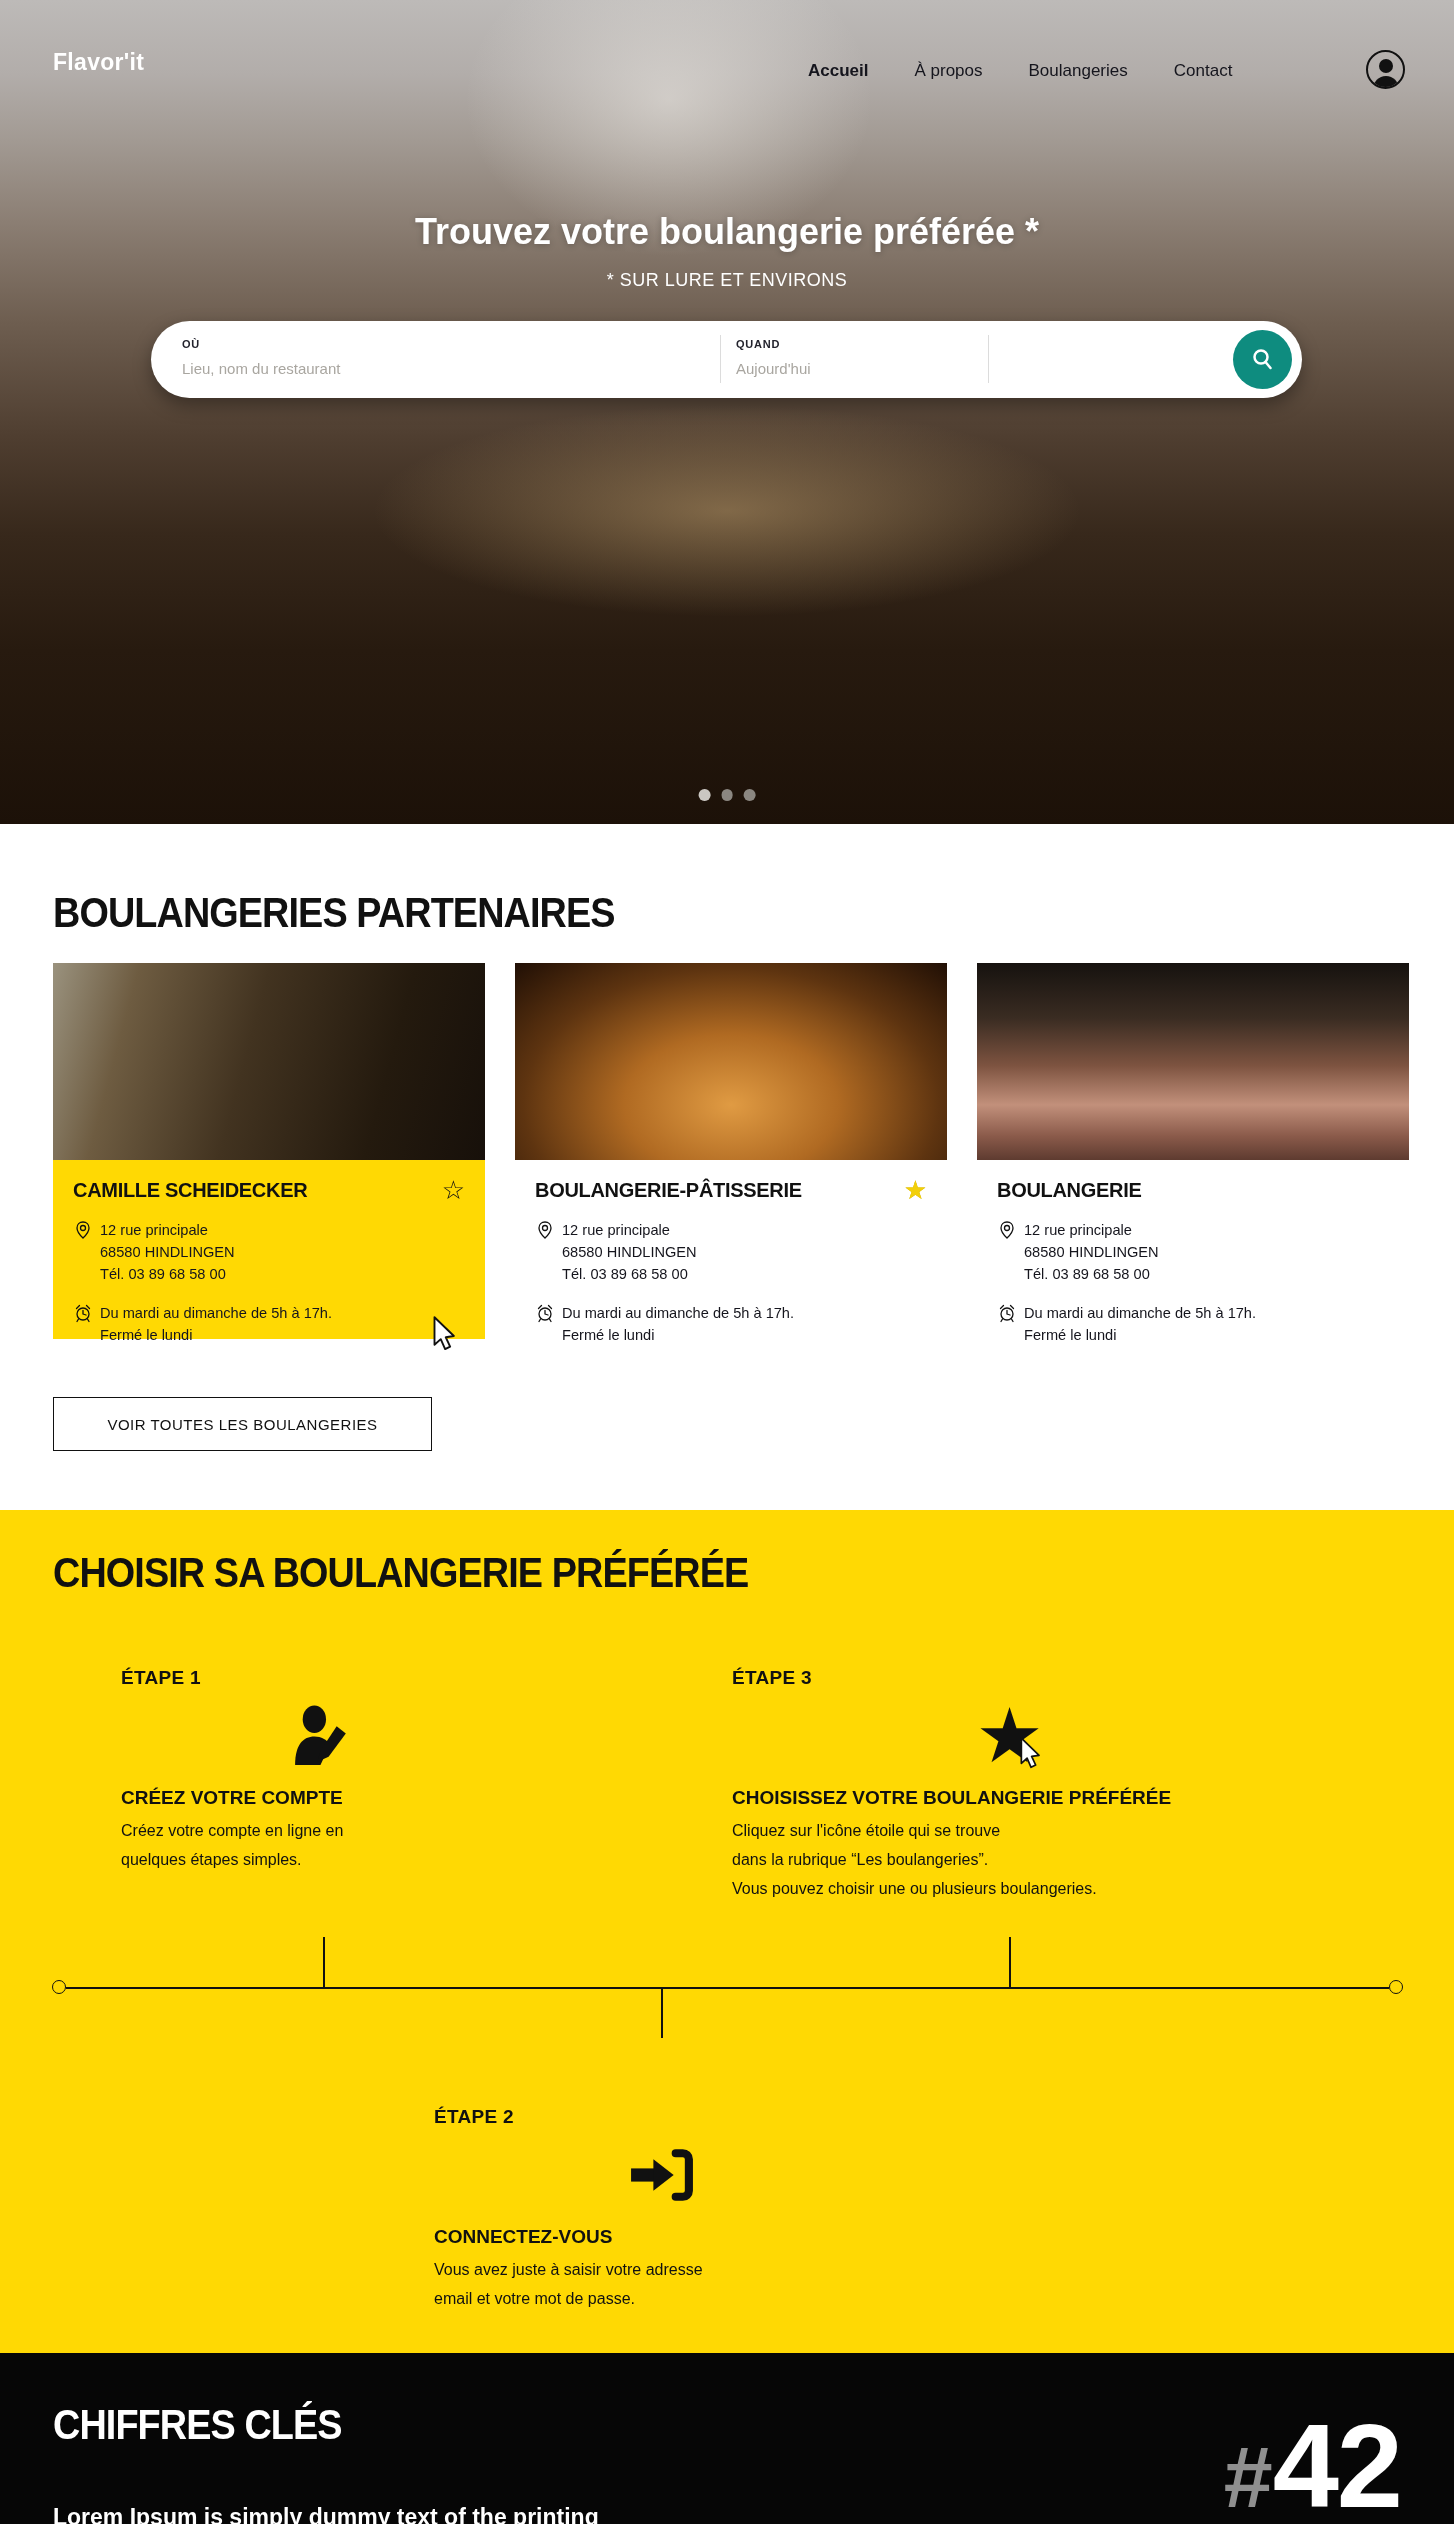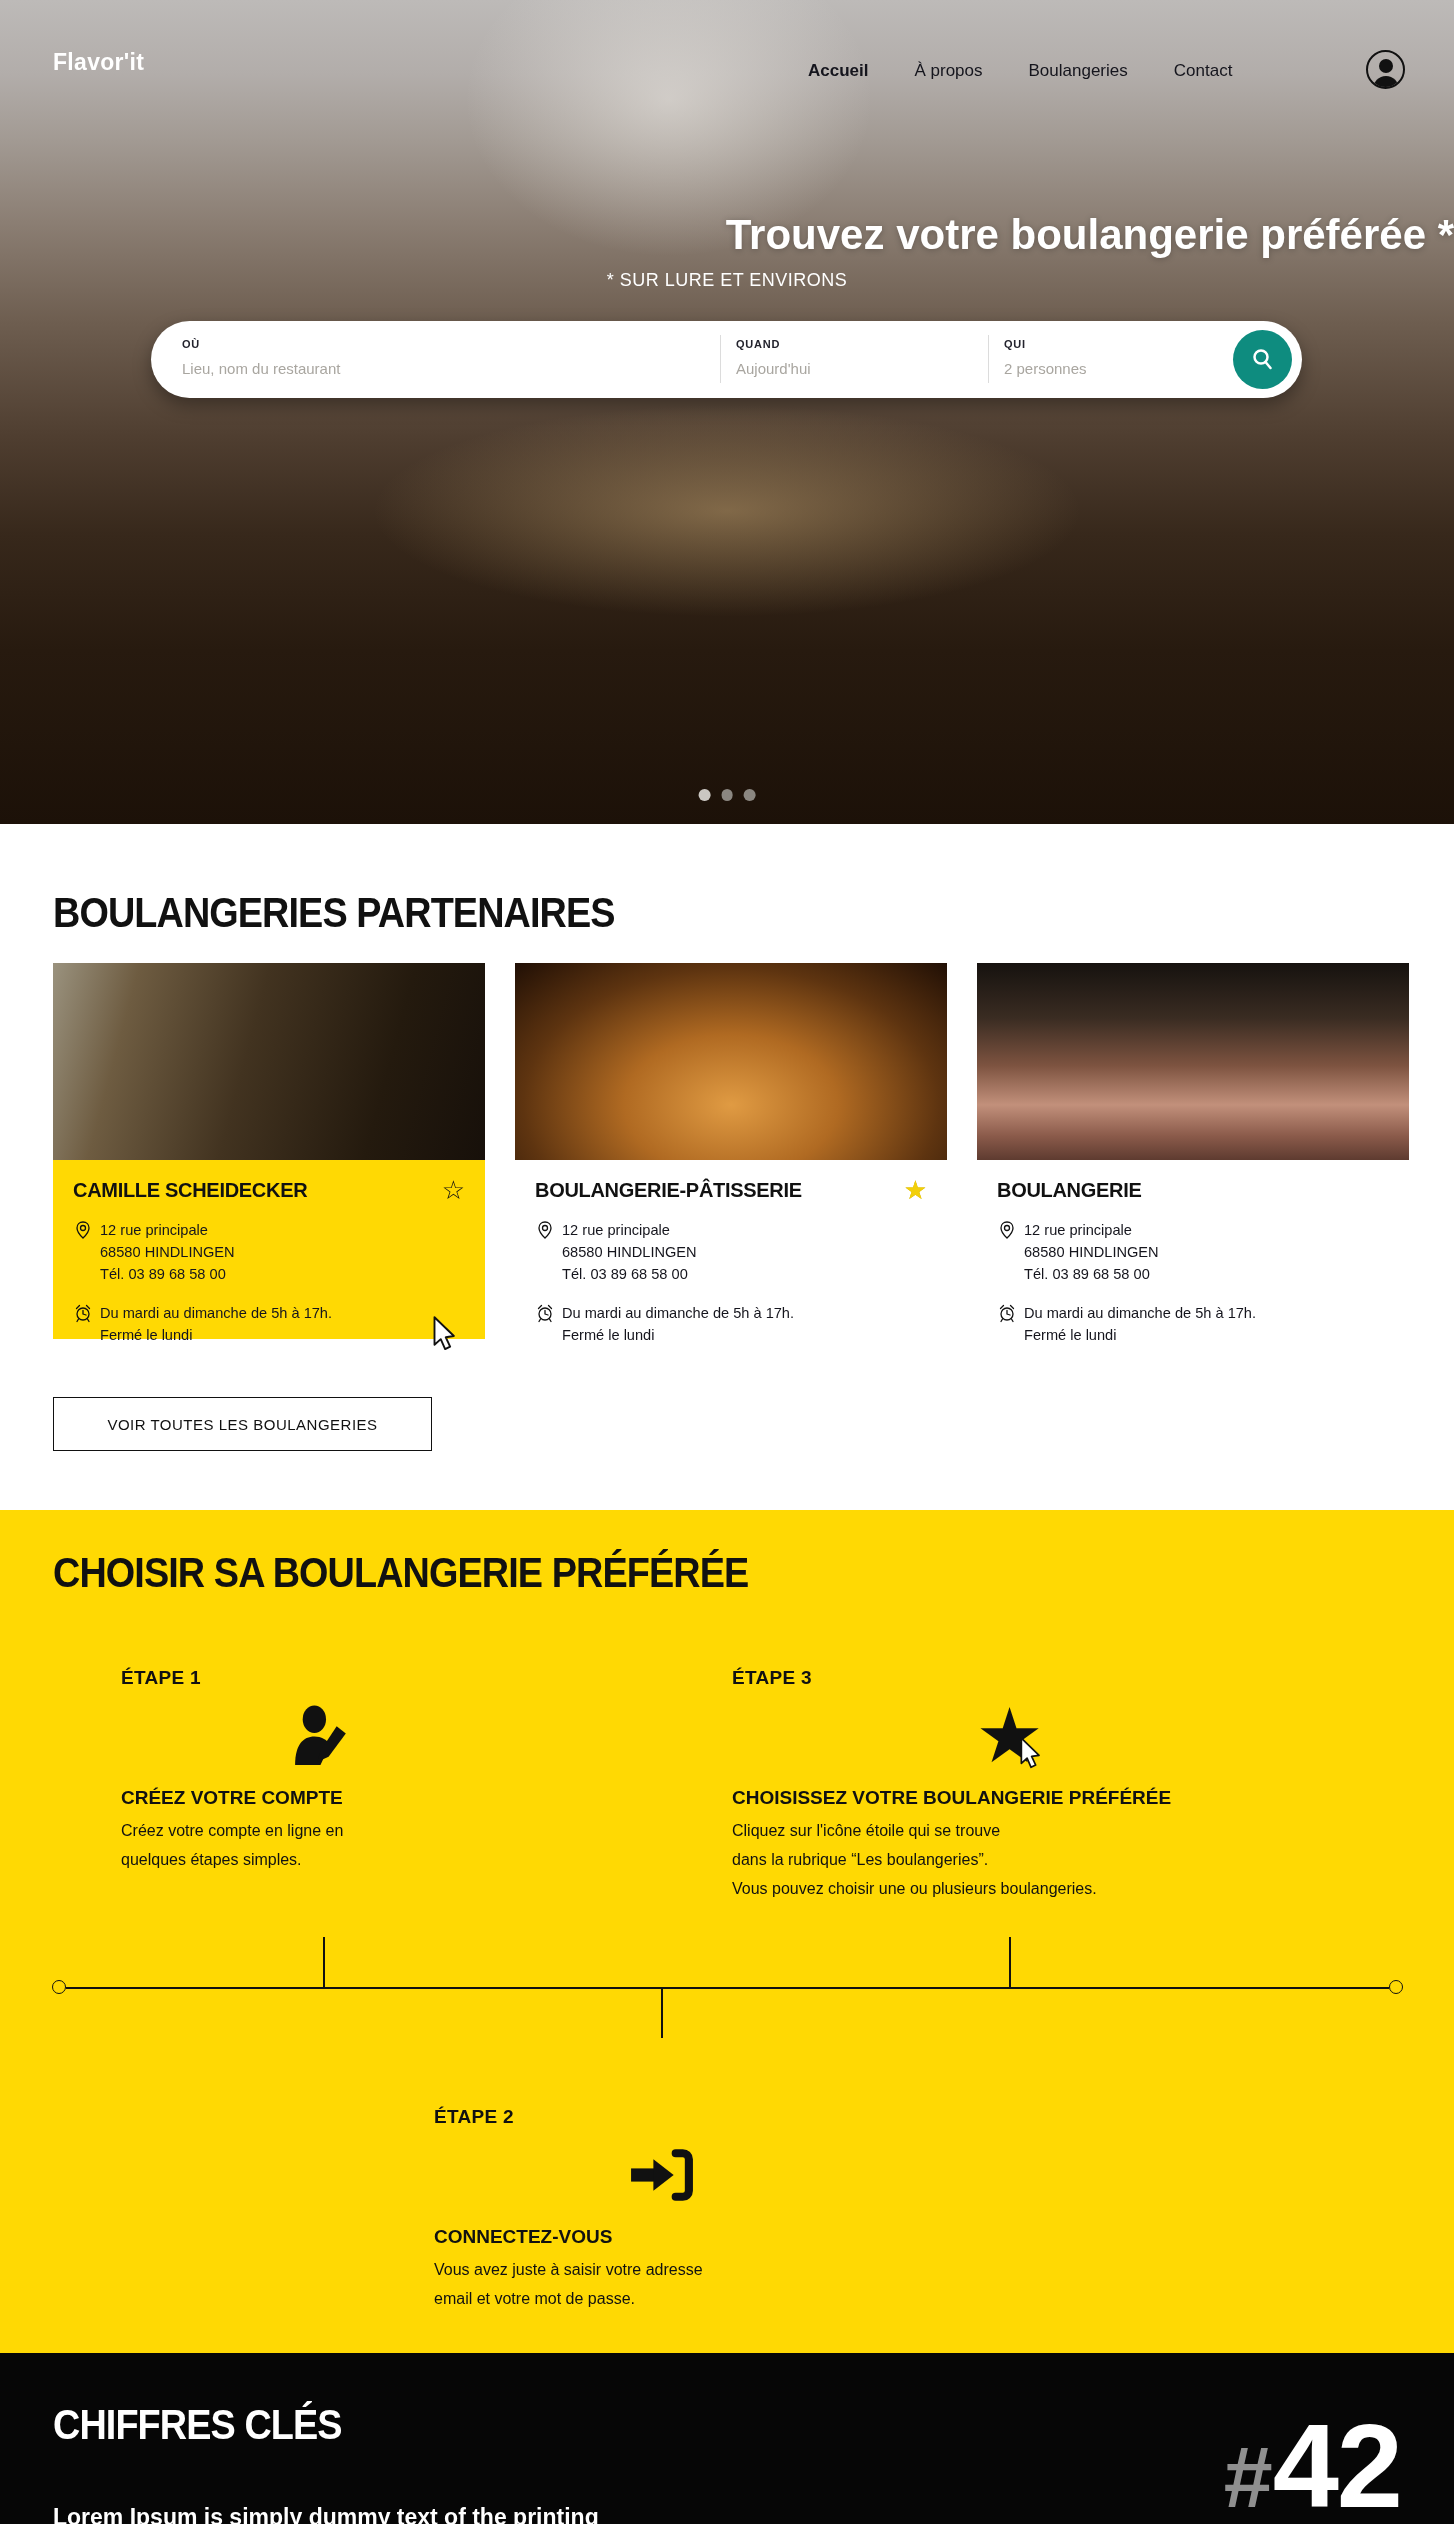--- a/index.html
+++ b/index.html
@@ -20,22 +20,22 @@
   .nav{position:absolute;left:808px;top:61px;display:flex;gap:46px;font-size:17px;color:#15151d}
   .nav .item{cursor:pointer;white-space:nowrap}
   .nav .active{font-weight:700}
   .account{position:absolute;left:1366px;top:50px;width:39px;height:39px;border:2.5px solid #111;
            border-radius:50%;overflow:hidden;background:transparent;cursor:pointer}
   .account::before{content:"";position:absolute;left:50%;top:7px;transform:translateX(-50%);
            width:14px;height:14px;border-radius:50%;background:#111}
   .account::after{content:"";position:absolute;left:50%;top:24px;transform:translateX(-50%);
            width:26px;height:17px;border-radius:13px 13px 0 0;background:#111}
 
-  .hero-title{position:absolute;left:0;top:211px;width:100%;text-align:right;
-      font-size:42px;font-weight:700;color:#fff;text-shadow:0 1px 6px rgba(0,0,0,.25)}
+  .hero-title{position:absolute;left:0;top:211px;width:100%;text-align:center;
+      font-size:36px;font-weight:700;color:#fff;text-shadow:0 1px 6px rgba(0,0,0,.25)}
   .hero-sub{position:absolute;left:0;top:270px;width:100%;text-align:center;
       font-size:18px;color:#fff;letter-spacing:0.5px}
 
   .searchbar{position:absolute;left:151px;top:321px;width:1151px;height:77px;background:#fff;
       border-radius:40px;box-shadow:0 7px 18px rgba(0,0,0,.35)}
   .sfield{position:absolute;top:0;height:100%}
   .sfield .lab{position:absolute;top:17px;font-size:11px;font-weight:700;letter-spacing:0.8px;color:#23232d}
   .sfield .val{position:absolute;top:39px;font-size:15px;color:#a9a6a0;white-space:nowrap}
   .f1{left:31px;width:525px}
   .f2{left:585px;width:237px}
@@ -131,24 +131,20 @@
       <div class="sfield f1">
         <div class="lab">OÙ</div>
         <div class="val">Lieu, nom du restaurant</div>
       </div>
       <div class="sdiv d1"></div>
       <div class="sfield f2">
         <div class="lab">QUAND</div>
         <div class="val">Aujourd'hui</div>
       </div>
       <div class="sdiv d2"></div>
-      <div class="sfield f3">
-        <div class="lab">QUI</div>
-        <div class="val">2 personnes</div>
-      </div>
       <div class="sbtn">
         <svg width="29" height="29" viewBox="0 0 58 58">
           <circle cx="26" cy="24" r="13" fill="none" stroke="#fff" stroke-width="5"></circle>
           <line x1="35" y1="34" x2="45" y2="46" stroke="#fff" stroke-width="5" stroke-linecap="round"></line>
         </svg>
       </div>
     </div>
 
     <div class="dots">
       <span class="dot on"></span>

